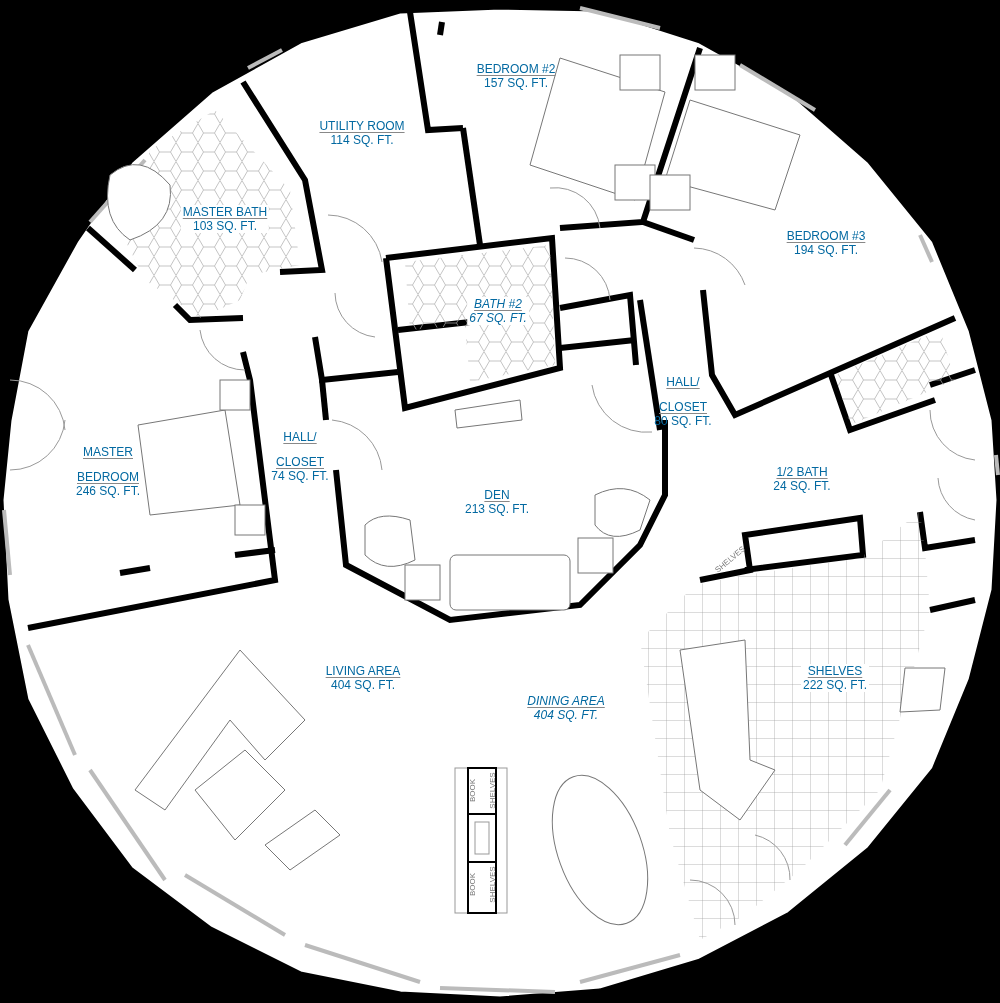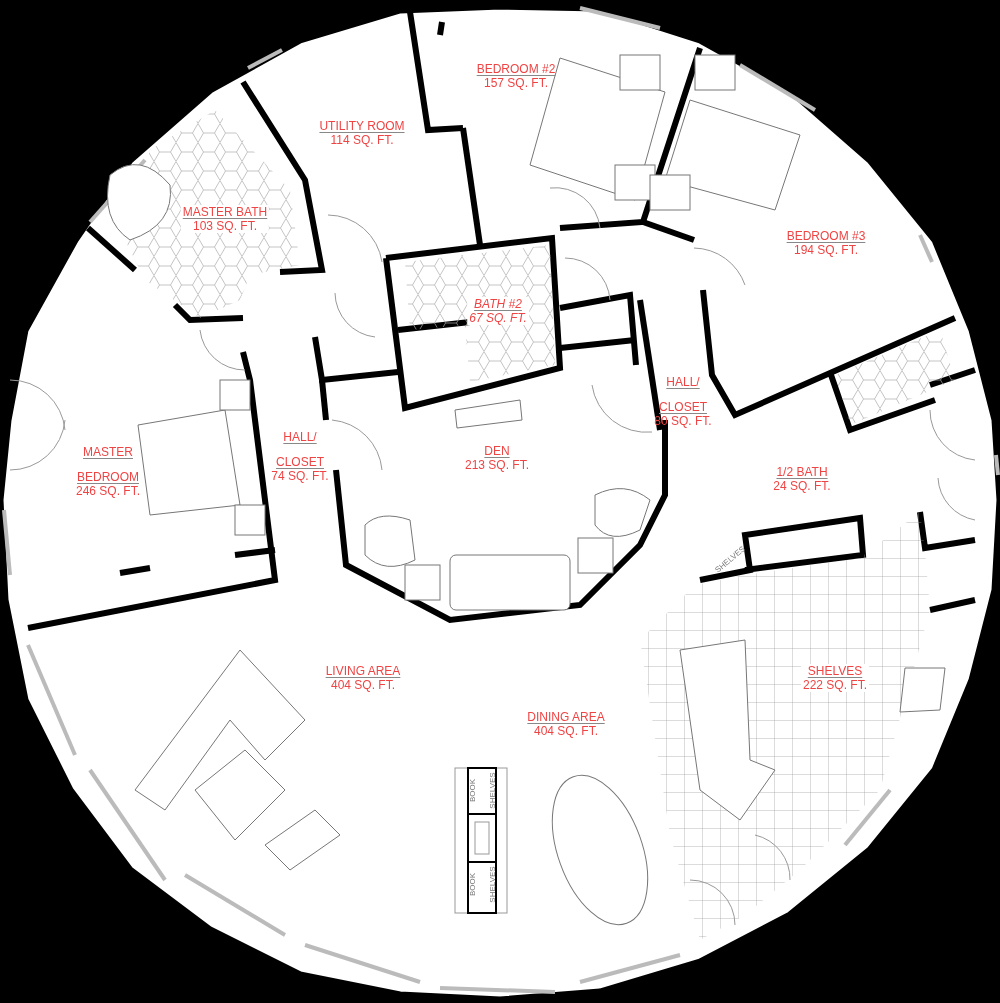--- a/index.html
+++ b/index.html
@@ -3,21 +3,21 @@
   <meta charset="utf-8">
   <style>
     html, body { margin: 0; padding: 0; background: #000; }
     body { width: 1000px; height: 1003px; overflow: hidden; position: relative; }
     #plan { position: absolute; left: 0; top: 0; width: 1000px; height: 1003px; }
     .room-label {
       position: absolute;
       font-family: "Liberation Sans", sans-serif;
       font-size: 12px;
       line-height: 14px;
-      color: #ef4444;
+      color: #0369a1;
       text-align: center;
       transform: translate(-50%, 0);
       white-space: nowrap;
     }
     .room-label .name { display: block; text-decoration: underline; text-decoration-color: #888; text-underline-offset: 2px; }
     .room-label .name2 { display: block; text-decoration: underline; text-decoration-color: #888; text-underline-offset: 2px; margin-top: 11px; }
     .room-label .area { display: block; }
     .shelf-text {
       position: absolute;
       font-family: "Liberation Sans", sans-serif;
@@ -200,29 +200,29 @@
 </div>
 <div class="room-label" style="left:683px; top:375px;">
   <span class="name">HALL/</span>
   <span class="name2">CLOSET</span>
   <span class="area">80 SQ. FT.</span>
 </div>
 <div class="room-label" style="left:802px; top:453px;margin-top:12px;">
   <span class="name">1/2 BATH</span>
   <span class="area">24 SQ. FT.</span>
 </div>
-<div class="room-label" style="left:497px; top:444px;">
+<div class="room-label" style="left:497px; top:488px;">
   <span class="name">DEN</span>
   <span class="area">213 SQ. FT.</span>
 </div>
 <div class="room-label" style="left:363px; top:664px;">
   <span class="name">LIVING AREA</span>
   <span class="area">404 SQ. FT.</span>
 </div>
-<div class="room-label" style="left:566px; top:710px;">
+<div class="room-label" style="left:566px; top:694px;font-style:italic;">
   <span class="name">DINING AREA</span>
   <span class="area">404 SQ. FT.</span>
 </div>
 <div class="room-label" style="left:835px; top:664px;">
   <span class="name bg-label">SHELVES</span>
   <span class="area bg-label">222 SQ. FT.</span>
 </div>
 
 <div class="shelf-text" style="left:461px; top:786px; transform: rotate(-90deg);">BOOK</div>
 <div class="shelf-text" style="left:474px; top:786px; transform: rotate(-90deg);">SHELVES</div>

